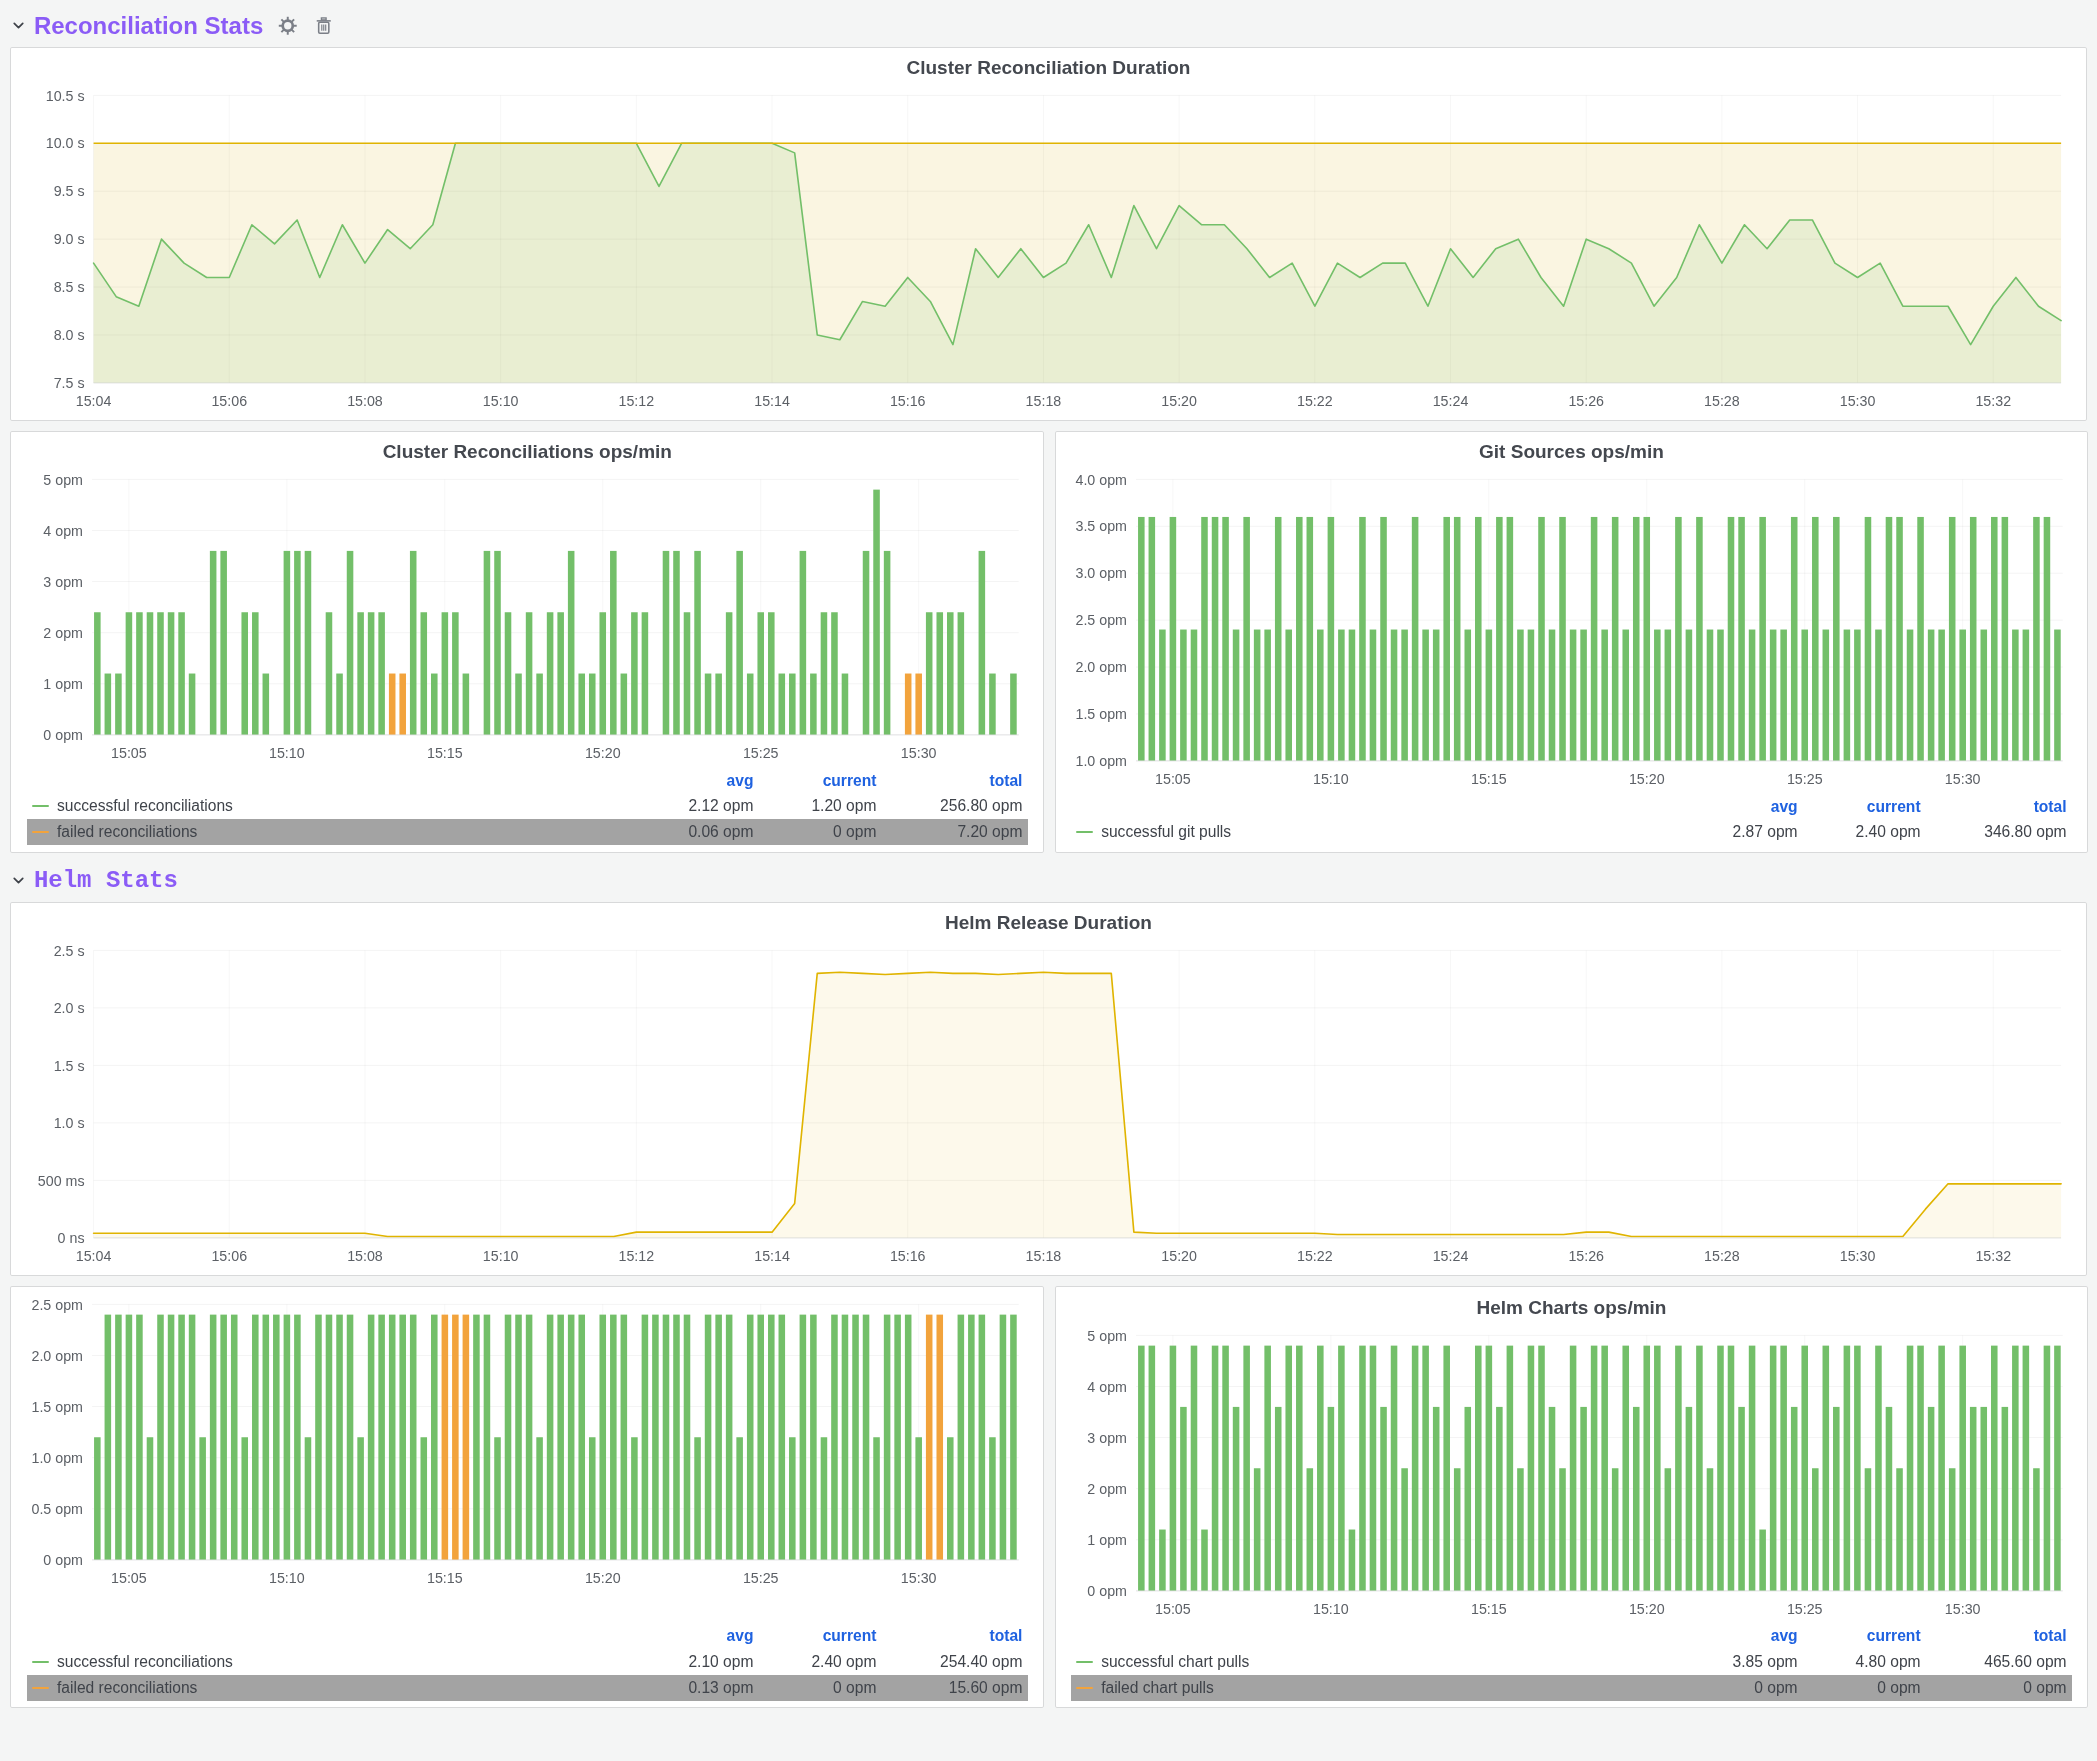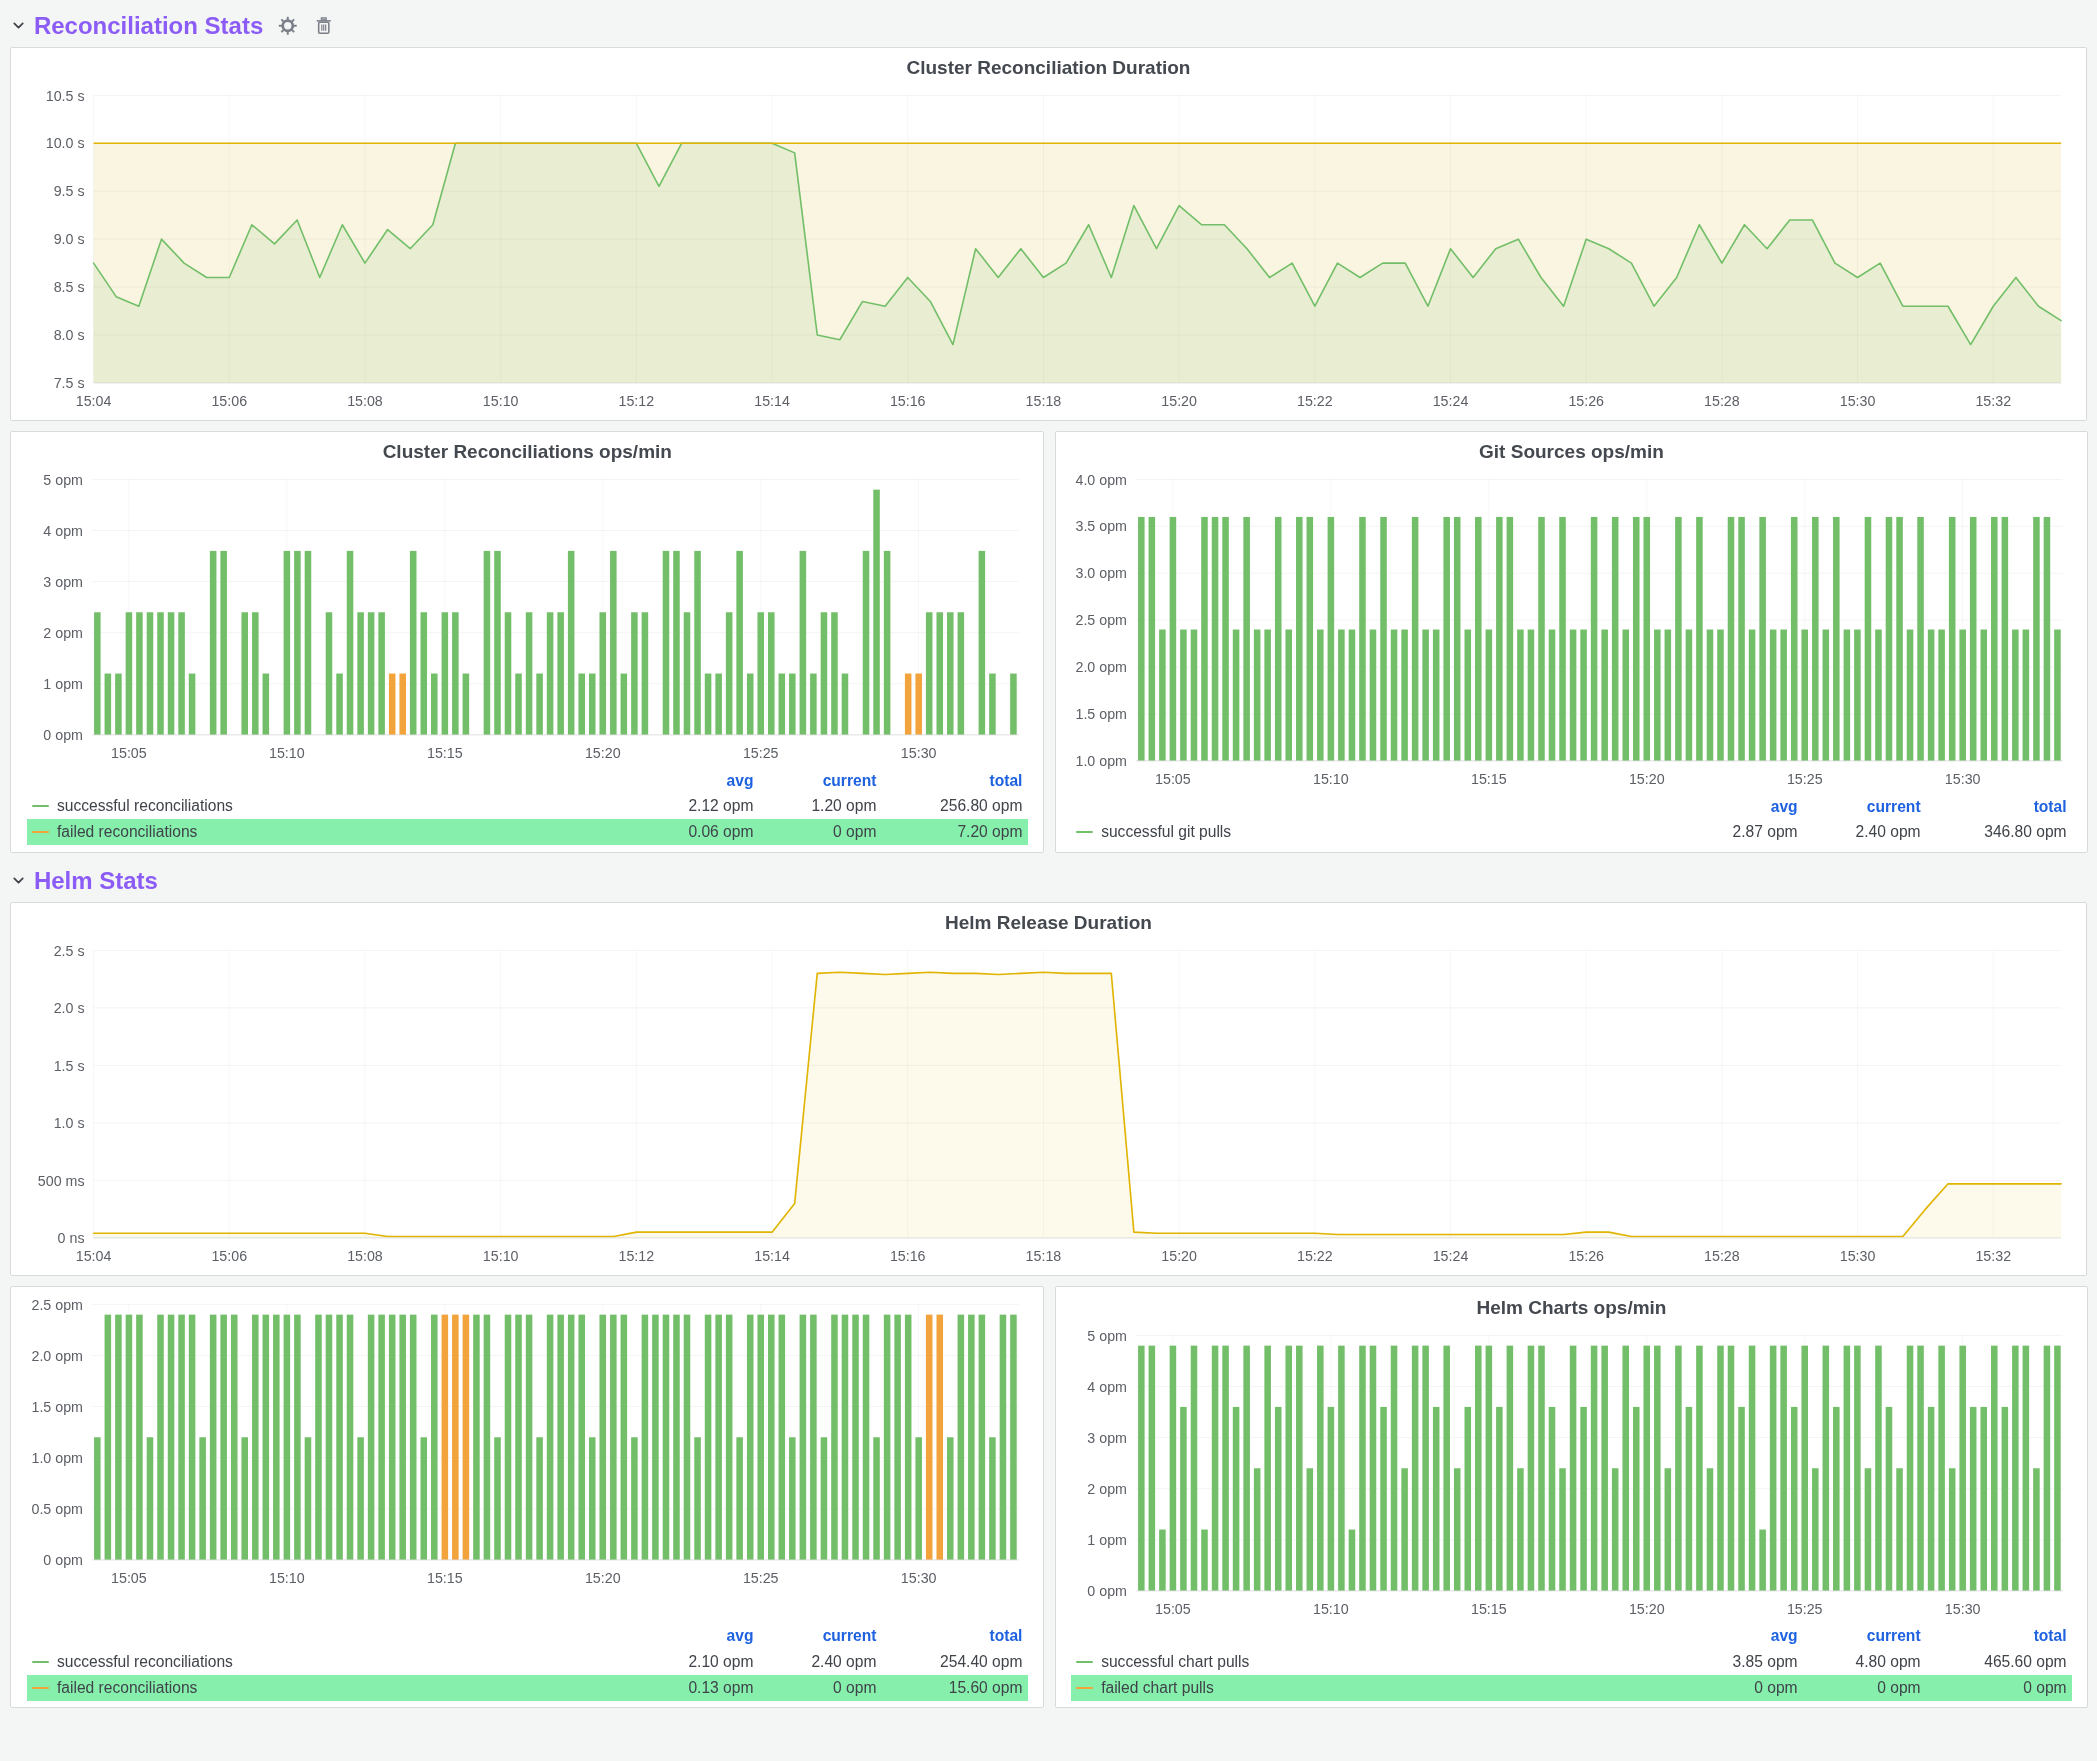--- a/index.html
+++ b/index.html
@@ -27,30 +27,30 @@
     padding:6.5px 10.4px 5.2px;
   }
   .panel-title { flex:none; text-align:center; font-size:19px; font-weight:600; color:#44484f; height:31px; line-height:28.5px; }
   .chart { flex:1 1 auto; min-height:0; position:relative; }
   .chart svg { display:block; }
 
   #p0, #p3 { height:374px; }
   .row2 { display:grid; grid-template-columns:1fr 1fr; gap:10.4px; margin-top:10.4px; }
   .row2 .panel { height:422px; }
   .full { margin-top:2px; }
-  .section-header.second { margin-top:9px; }
+  .section-header.second { margin-top:9px;font-family:Liberation Mono, monospace; }
 
   .legend { flex:none; padding:2.6px 5.2px 1.3px; font-size:15.6px; color:#3f434a;margin-top:39px; }
   .lg-row { display:grid; grid-template-columns:1fr 123px 123px 146px; align-items:center; height:26px; padding:0 5.2px; }
   .lg-row.lg-head { height:25px; }
   .lg-h { text-align:right; color:#1f62e0; font-weight:600; }
   .lg-v { text-align:right; }
   .lg-name { display:flex; align-items:center; cursor:pointer; }
   .mk { display:inline-block; width:17px; height:0; border-top:2.6px solid #73bf69; border-radius:1.3px; margin-right:7.8px; }
-  .shade { background:#86efac; }
+  .shade { background:#a3a3a3; }
 
   text.tick { font-family:"Liberation Sans", sans-serif; font-size:22px; fill:#5c6066; }
 </style>
 </head>
 <body>
 
 <div class="dash">
 
   <div class="section-header">
     <div class="section-left">

